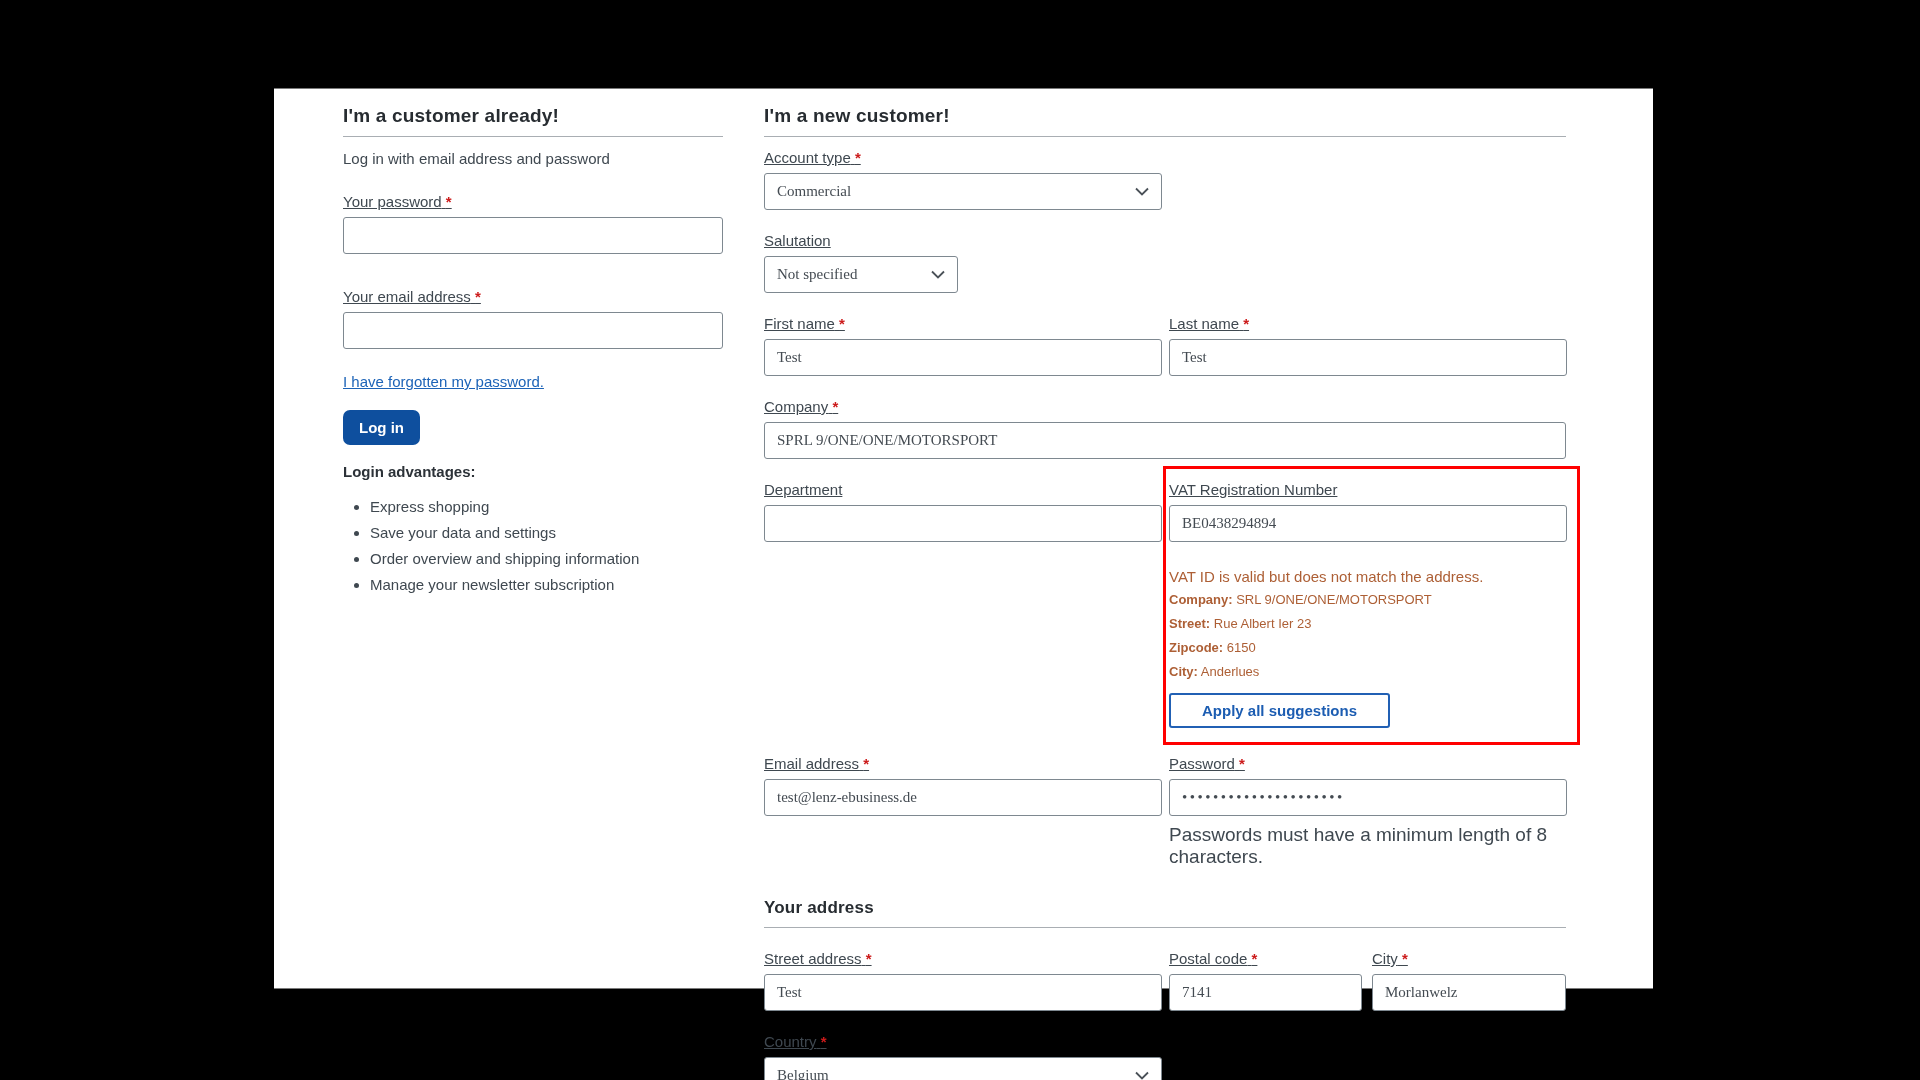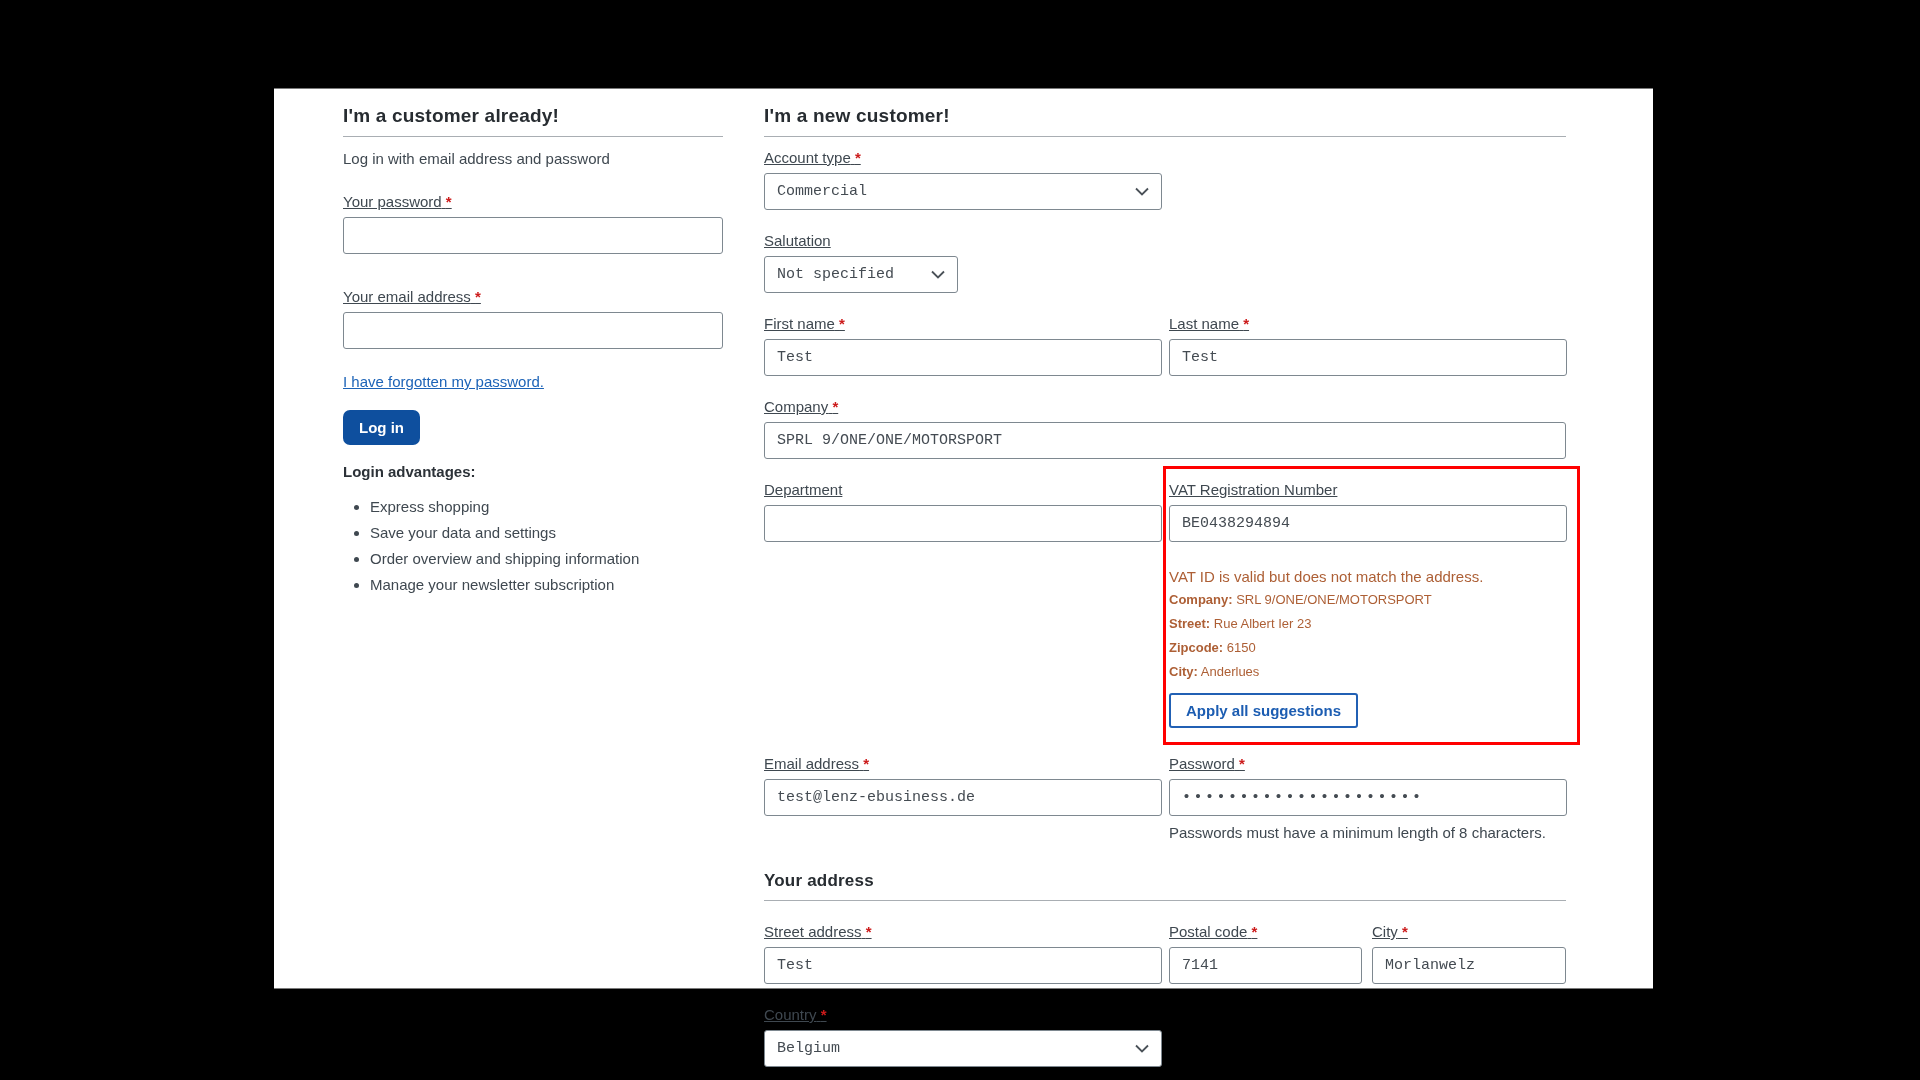--- a/index.html
+++ b/index.html
@@ -20,21 +20,21 @@
 
   .subtitle { font-size: 15px; margin-top: 13px; color: #3f4850; }
 
   .fg { margin-top: 22px; }
   .fg-first { margin-top: 12px; }
   label.f-label { display: block; font-size: 15px; color: #3f4850; margin-bottom: 7px; text-decoration: underline; }
   .req { color: #cc1b1b; font-weight: bold; }
 
   input.f-input, .f-select {
     width: 100%; height: 37px; border: 1px solid #7e8890; border-radius: 3px;
-    background: #fff; font-family: Liberation Mono, monospace;
+    background: #fff; font-family: Liberation Serif, serif;
     font-size: 15px; color: #444b52; padding: 0 12px; outline: none;
   }
   .f-select { display: flex; align-items: center; justify-content: space-between; cursor: pointer; }
   .chev { flex: none; margin-left: 8px; display: inline-flex; }
 
   .row { display: flex; gap: 7px; }
   .half { width: 398px; flex: none; }
   .w-sm { width: 193px; flex: none; }
   .w-sm2 { width: 194px; flex: none; margin-left: 3px; }
 
@@ -56,24 +56,24 @@
     border: 3px solid #ff0000; padding: 12px 10px 14px 3px;
   }
   .vat-wrap label.f-label { margin-bottom: 7px; }
   .vat-input-w { width: 397px; }
   .vat-warning { margin-top: 26px; font-size: 15px; color: #ad5f35; }
   .vat-sug { margin-top: 6px; font-size: 13px; line-height: 18px; color: #ad5f35; }
   .vat-sug b { font-weight: bold; }
   .btn-outline {
     margin-top: 12px; display: inline-block; background: #fff; color: #1c5db2;
     font-weight: bold; font-size: 15px; border: 2px solid #2160b4; border-radius: 3px;
-    padding: 7px 15px; cursor: pointer; font-family: "Liberation Sans", sans-serif;
-  }
-
-  .hint { margin-top: 8px; font-size: 15px; color: #3f4850; }
+    padding: 7px 31px; cursor: pointer; font-family: "Liberation Sans", sans-serif;
+  }
+
+  .hint { margin-top: 8px; font-size: 19px; color: #3f4850; }
   .pwd { font-size: 13px; letter-spacing: 2.5px; color: #30363c; }
 
   .addr-head { margin-top: 30px; }
   .email-row { margin-top: 10px; }
 </style>
 </head>
 <body>
 
 <div class="panel">
   <div class="panel-inner">

